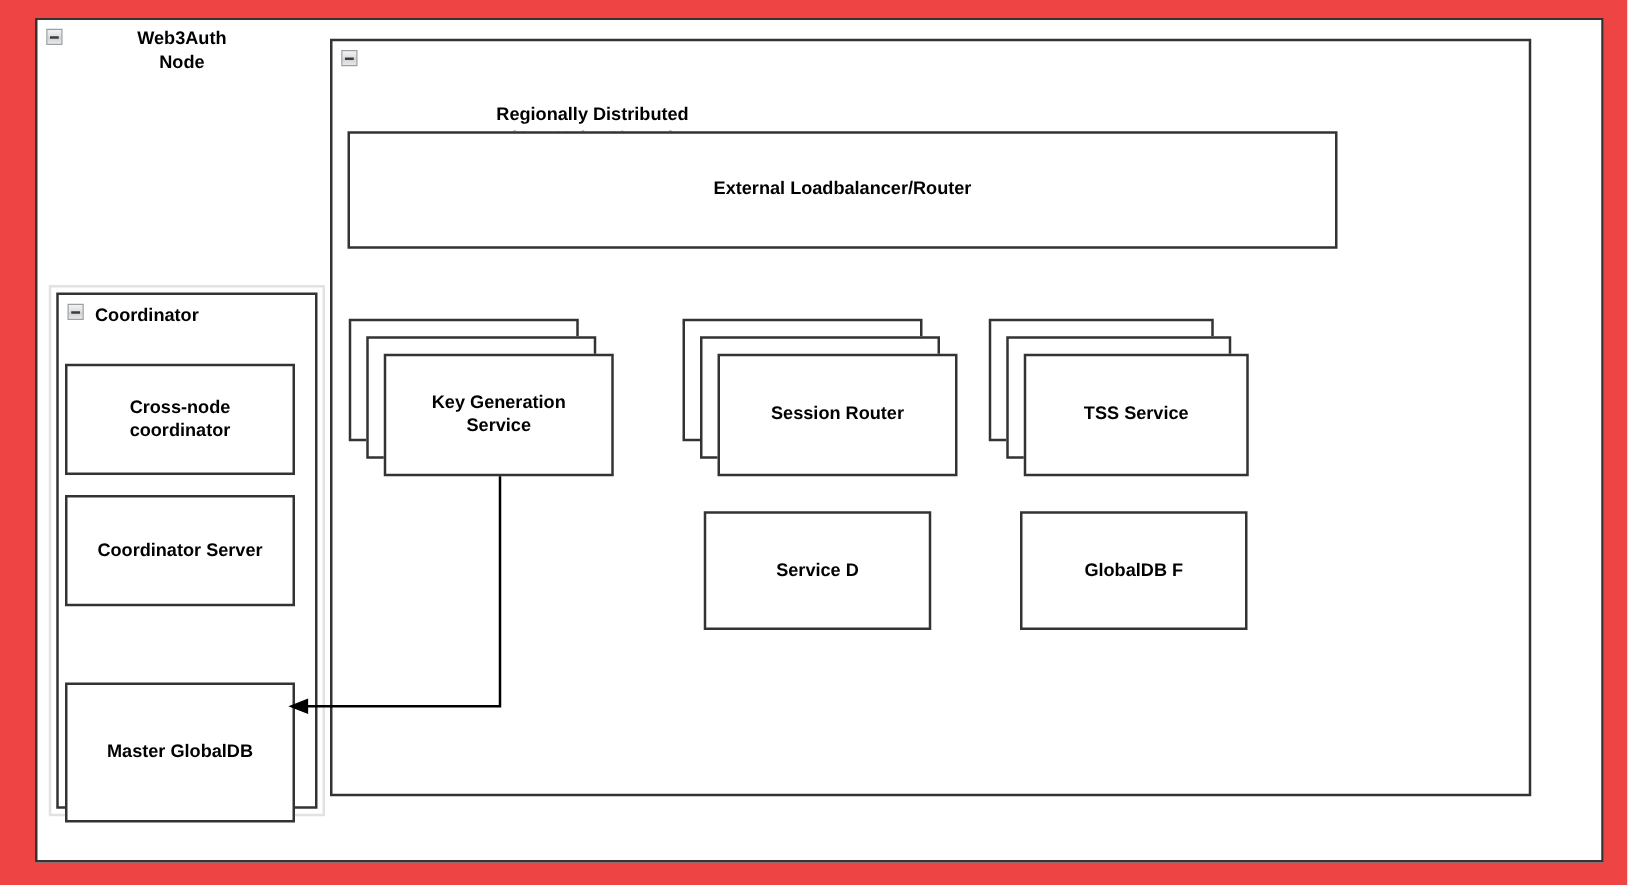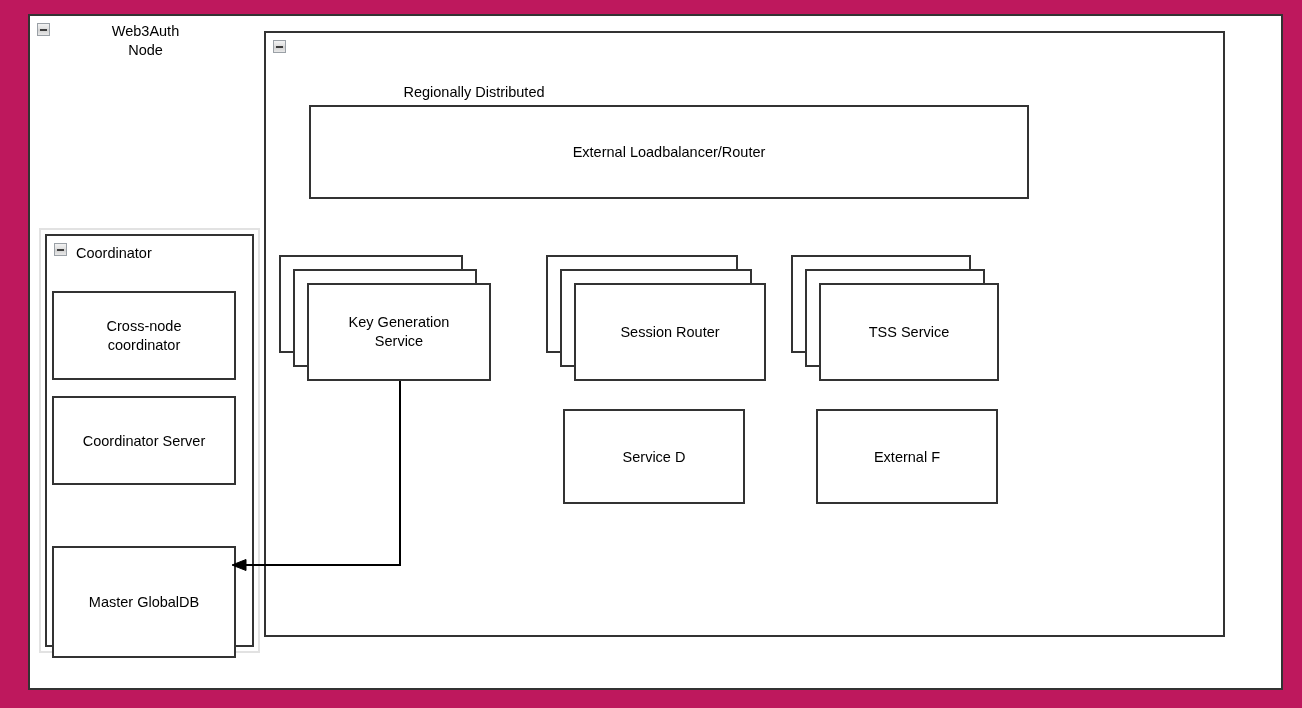--- a/index.html
+++ b/index.html
@@ -8,22 +8,23 @@
     background: #ffffff;
   }
   body {
     font-family: "Liberation Sans", sans-serif;
     color: #000000;
   }
   #canvas {
     position: relative;
     width: 1302px;
     height: 708px;
-    background: #be185d;
+    background: #ef4444;
     overflow: hidden;
+    font-weight: bold;
   }
 
   
   .node {
     position: absolute;
     box-sizing: border-box;
     background: #ffffff;
     border: 2px solid #333333;
   }
 
@@ -142,21 +143,21 @@
   </div>
   <div class="group-title" style="left:28px; top:22px; width:235px;">Web3Auth
 Node</div>
 
   <div class="group" style="left:264px; top:31px; width:961px; height:606px;">
     <span class="collapse-icon"></span>
   </div>
   <div class="group-title" style="left:264px; top:39px; width:420px;margin-top:44px;">Regionally Distributed
 (One Kube Cluster)</div>
 
-  <div class="node" style="left:309px; top:105px; width:720px; height:94px;">
+  <div class="node" style="left:278px; top:105px; width:792px; height:94px;">
     <span class="box-label">External Loadbalancer/Router</span>
   </div>
 
   <div class="stack" style="left:279px; top:255px; width:180px; height:126px;">
     <div class="layer back" style="width:184px; height:98px;"></div>
     <div class="layer mid" style="width:184px; height:98px;"></div>
     <div class="layer front" style="width:184px; height:98px;">
       <span class="box-label">Key Generation
 Service</span>
     </div>
@@ -176,21 +177,21 @@
     <div class="layer front" style="width:180px; height:98px;">
       <span class="box-label">TSS Service</span>
     </div>
   </div>
 
   <div class="node" style="left:563px; top:409px; width:182px; height:95px;">
     <span class="box-label">Service D</span>
   </div>
 
   <div class="node" style="left:816px; top:409px; width:182px; height:95px;">
-    <span class="box-label">External F</span>
+    <span class="box-label">GlobalDB F</span>
   </div>
 
   <div class="coordinator-outer" style="left:39px; top:228px; width:221px; height:425px;">
     <div class="coordinator-inner">
       <span class="collapse-icon"></span>
       <span class="coordinator-title">Coordinator</span>
     </div>
   </div>
 
   <div class="node" style="left:52px; top:396px; width:184px; height:89px;">

